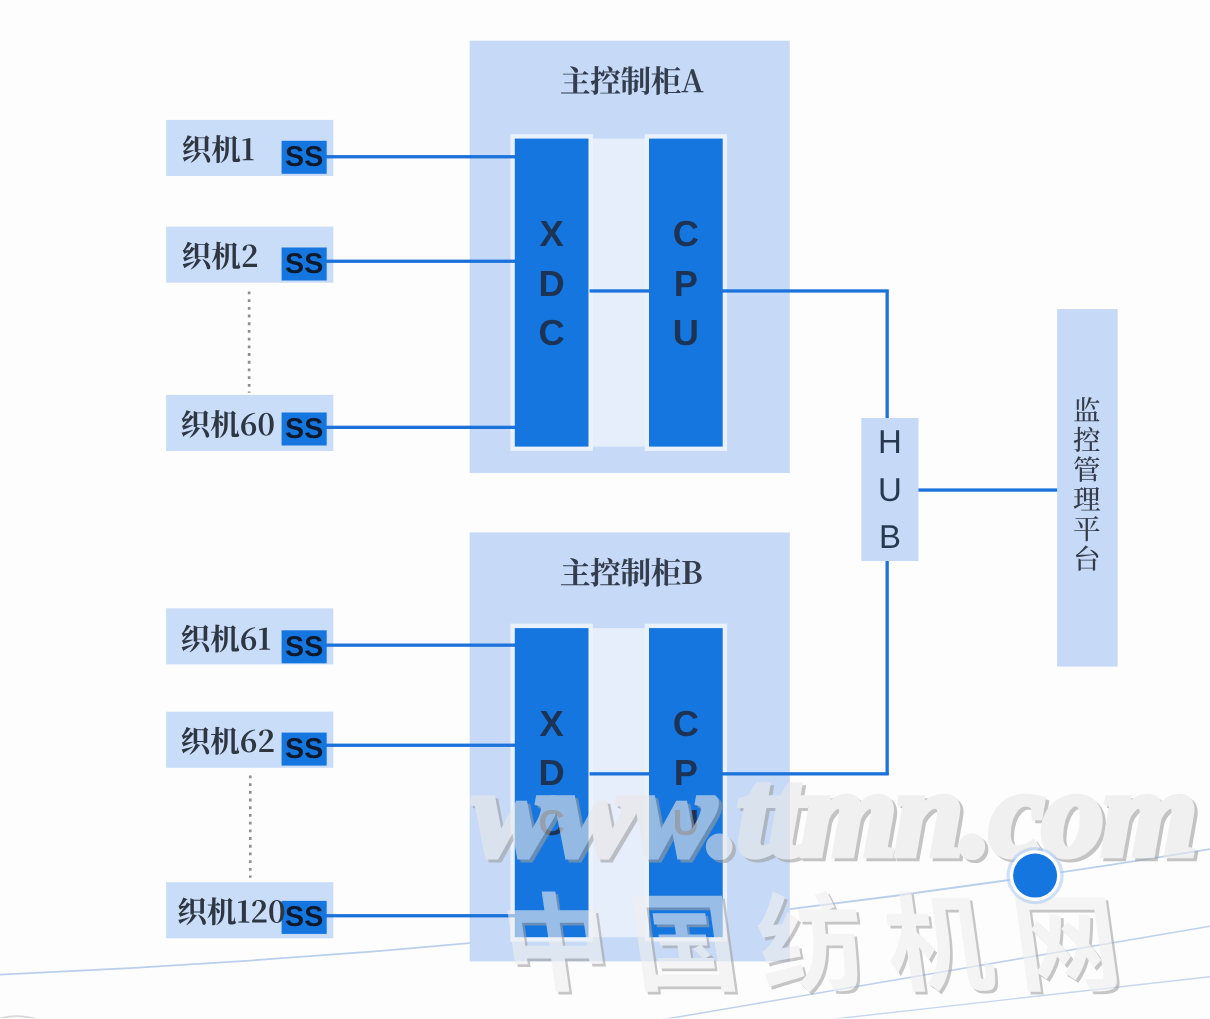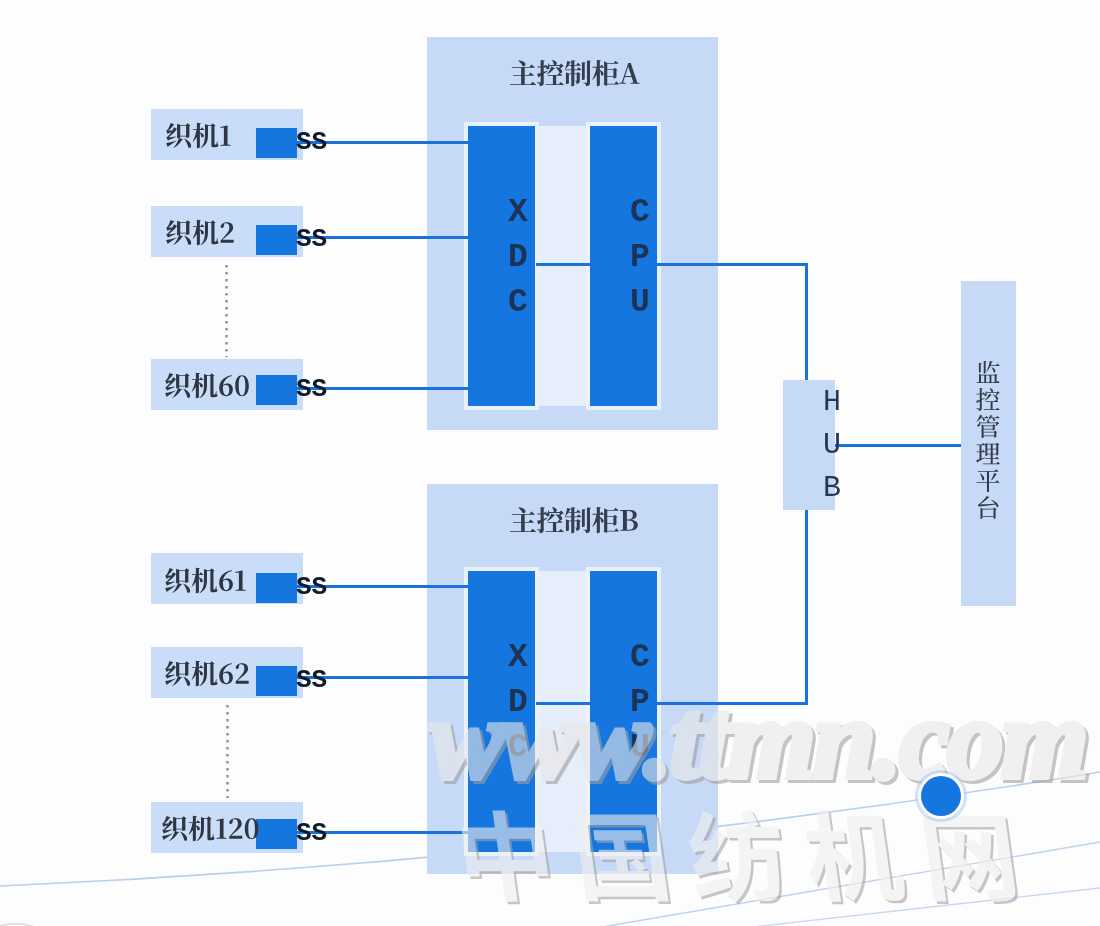--- a/index.html
+++ b/index.html
@@ -1,21 +1,21 @@
 <!DOCTYPE html>
 <html><head><meta charset="utf-8"><style>
 html,body{margin:0;padding:0;width:1100px;height:926px;background:#fdfdfe;overflow:hidden;
 font-family:"Liberation Serif",serif;}
 #stage{position:relative;width:1100px;height:926px;filter:blur(0.45px);}
 .cab{position:absolute;background:#c6d9f7;}
 .loom{position:absolute;background:#c9dcf8;width:152px;height:51px;}
 .dk{position:absolute;background:#1676df;}
 .pale{position:absolute;background:#e6edfb;}
 .wire{position:absolute;background:#1a72da;}
-.ltr{position:absolute;color:#1c3355;font-size:33px;font-weight:bold;text-align:left;line-height:45px;font-family:Liberation Mono, monospace;margin-left:40px;}
+.ltr{position:absolute;color:#1c3355;font-size:33px;font-weight:bold;text-align:center;line-height:45px;font-family:Liberation Sans, sans-serif;}
 </style></head><body>
 <div id="stage">
 <svg style="position:absolute;left:0;top:0" width="1100" height="926" viewBox="0 0 1100 926">
 <path d="M 0,886 Q 550,862 1100,772" fill="none" stroke="#b9cfec" stroke-width="1.6"></path>
 <path d="M 596,928 L 1100,842" fill="none" stroke="#bed2ee" stroke-width="1.4"></path>
 <path d="M 690,934 L 1100,888" fill="none" stroke="#c6d7f0" stroke-width="1.3"></path>
 <path d="M -6,928 Q 16,919 40,929" fill="none" stroke="#d8d8da" stroke-width="1.6"></path>
 </svg>
 <div class="cab" style="left:427px;top:37px;width:291px;height:393px"></div>
 <div class="cab" style="left:427px;top:484px;width:291px;height:390px"></div>

